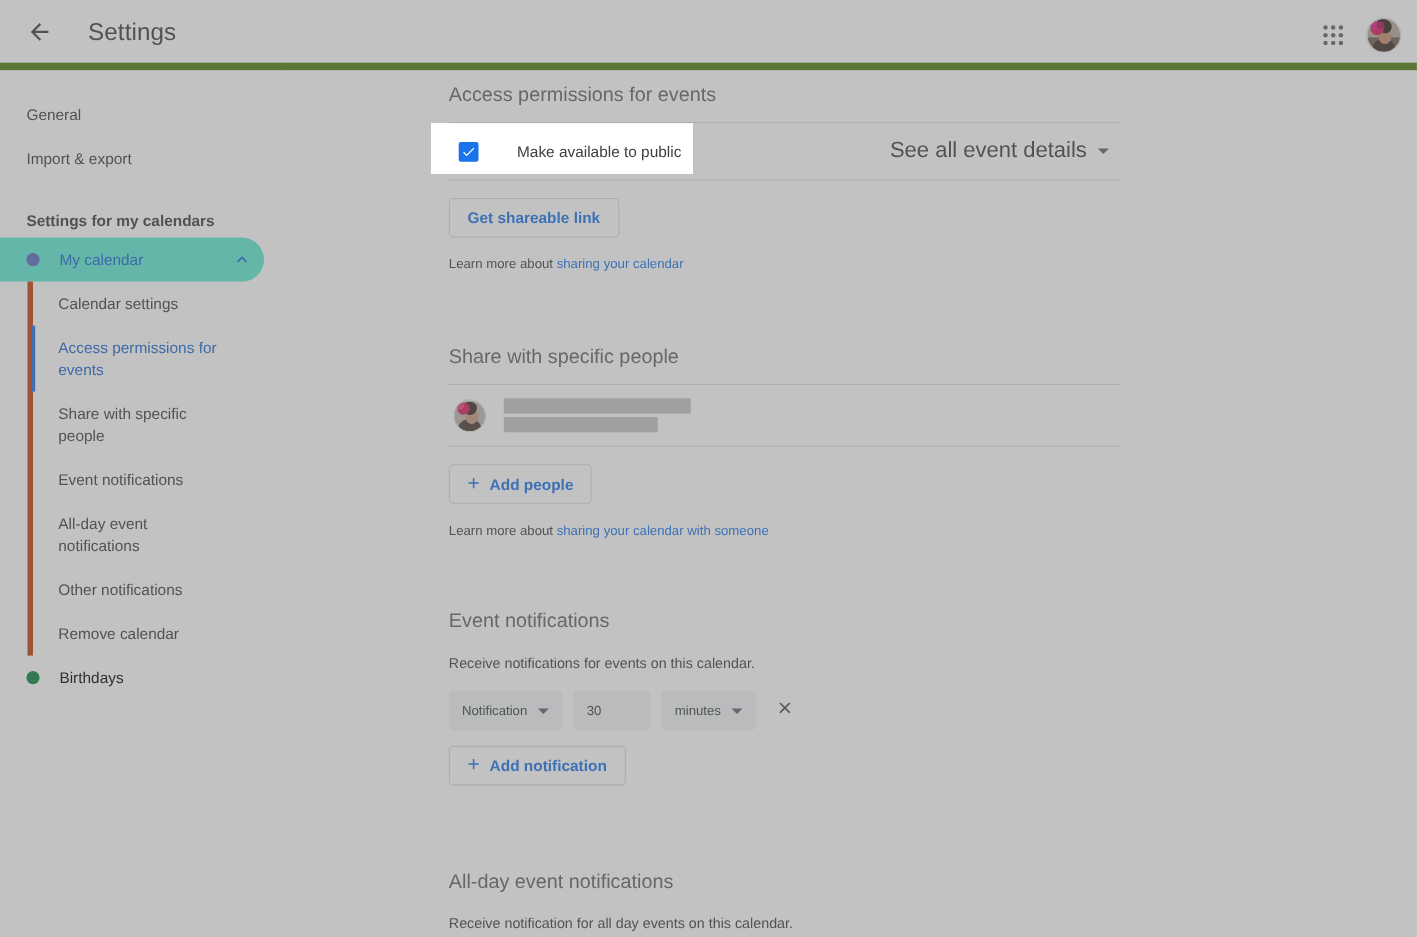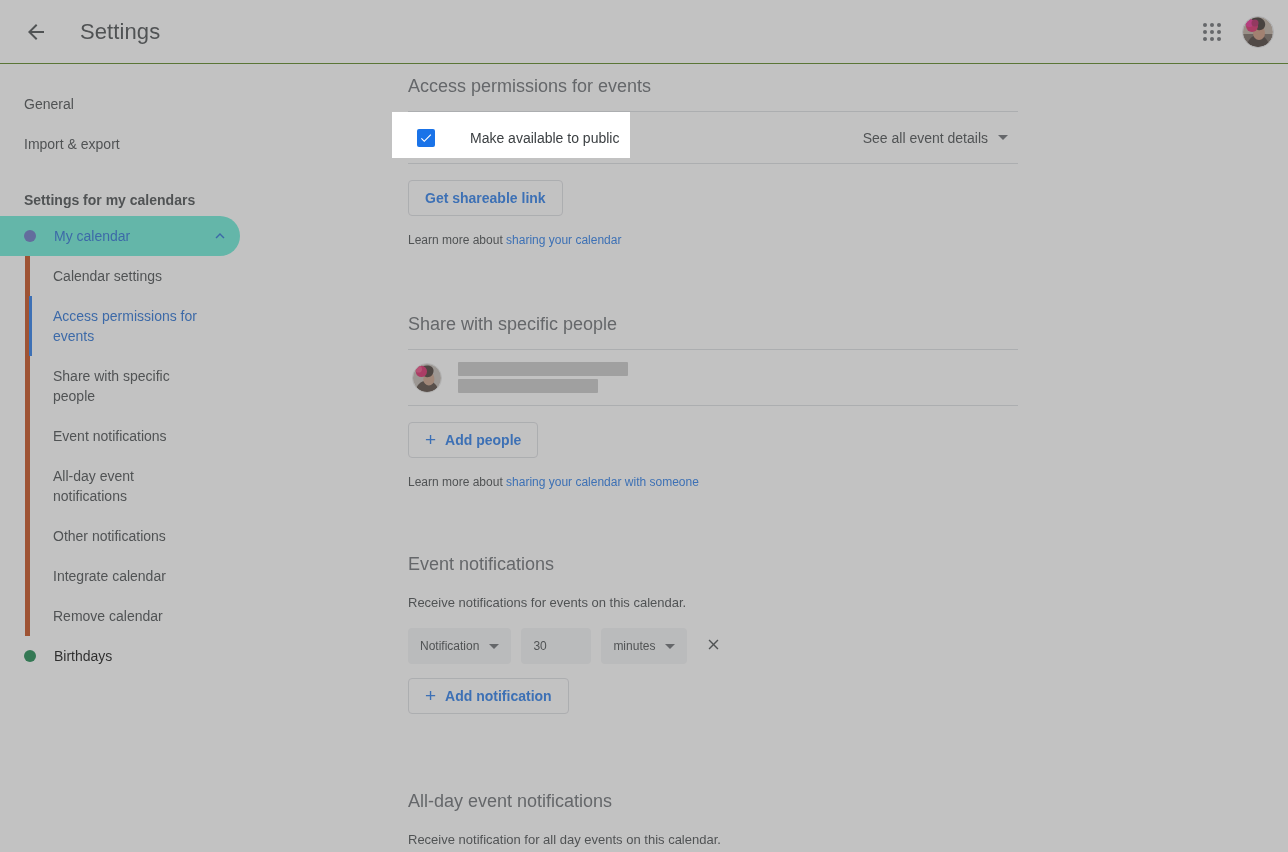--- a/index.html
+++ b/index.html
@@ -18,21 +18,21 @@
     inset: 0;
     background: #ffffff;
   }
 
   
   .header {
     position: absolute;
     top: 0; left: 0;
     width: 1288px; height: 64px;
     background: #ffffff;
-    border-bottom: 1px solid #4d7c0f;
+    border-bottom: 7px solid #4d7c0f;
     display: flex;
     align-items: center;
   }
   .back-btn {
     width: 48px; height: 48px;
     margin-left: 12px;
     border-radius: 50%;
     display: flex; align-items: center; justify-content: center;
     cursor: pointer;
     background: transparent;
@@ -202,21 +202,21 @@
     font-size: 14px;
     color: #3c4043;
   }
   .select-pill {
     display: flex;
     align-items: center;
     gap: 10px;
     height: 36px;
     padding: 0 10px 0 12px;
     border-radius: 4px;
-    font-size: 14px;
+    font-size: 20px;
     color: #3c4043;
     cursor: pointer;
     background: transparent;
   }
   .caret {
     width: 0; height: 0;
     border-left: 5px solid transparent;
     border-right: 5px solid transparent;
     border-top: 5px solid #5f6368;
     display: block;
@@ -385,21 +385,20 @@
       </span>
     </div>
 
     <div class="sub-list">
       <div class="sub-item"><span>Calendar settings</span></div>
       <div class="sub-item active"><span>Access permissions for events</span></div>
       <div class="sub-item"><span>Share with specific people</span></div>
       <div class="sub-item"><span>Event notifications</span></div>
       <div class="sub-item"><span>All-day event notifications</span></div>
       <div class="sub-item"><span>Other notifications</span></div>
-      <div class="sub-item"><span>Integrate calendar</span></div>
       <div class="sub-item"><span>Remove calendar</span></div>
     </div>
 
     <div class="cal-chip">
       <span class="dot" style="background:#0b8043"></span>
       <span class="label">Birthdays</span>
     </div>
   </div>
 
   <div class="content">

